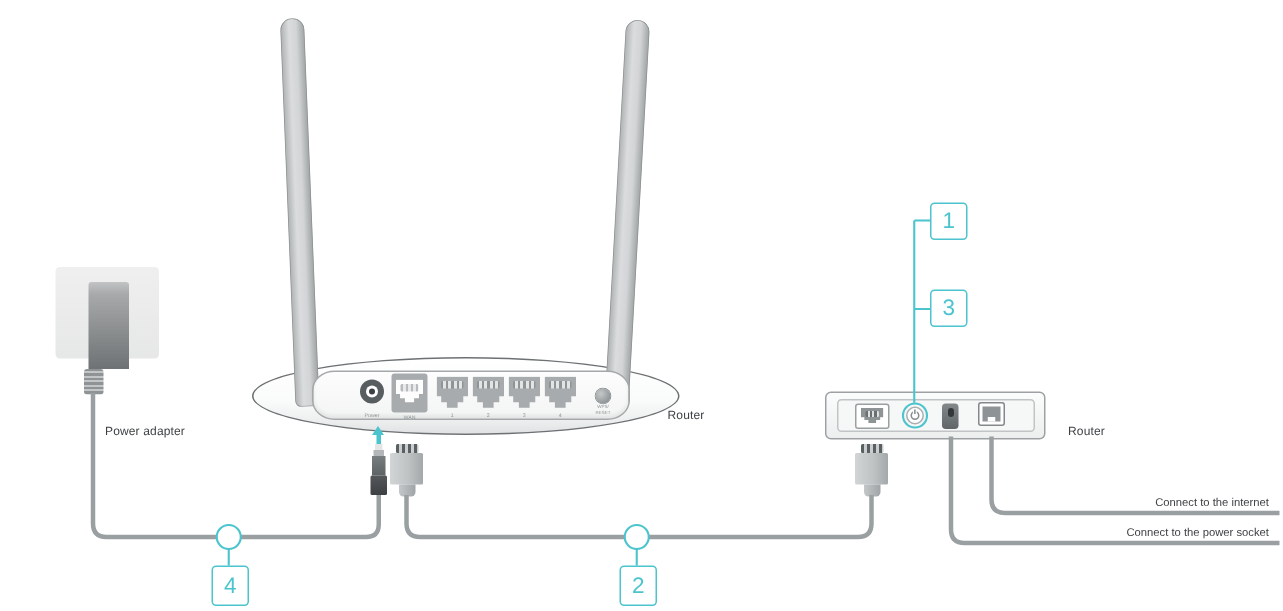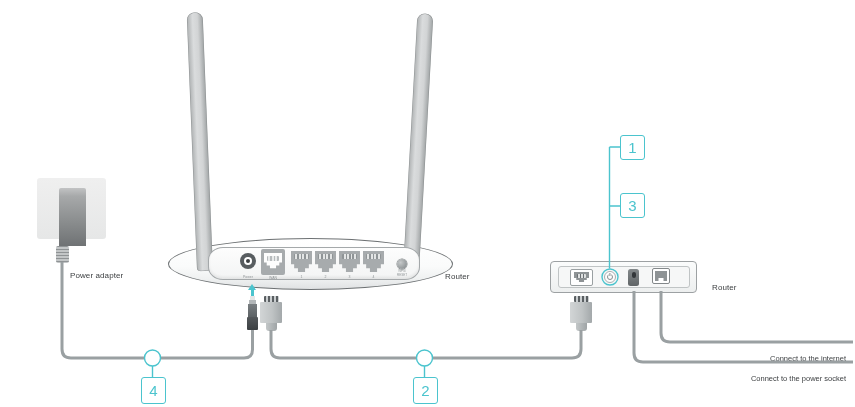--- a/index.html
+++ b/index.html
@@ -2,21 +2,21 @@
 <html><head>
 <meta charset="utf-8">
 <style>
   html,body{margin:0;padding:0;background:#fff;}
   #stage{
     position:relative;width:855px;height:407px;background:#ffffff;overflow:hidden;
     font-family:"Liberation Sans", sans-serif;
   }
   .abs{position:absolute;}
   .lbl{position:absolute;font-size:8px;color:#3e4143;white-space:nowrap;letter-spacing:.1px;}
-  .lbl-r{position:absolute;font-size:7.5px;color:#3e4143;white-space:nowrap;text-align:left;margin-top:24px;}
+  .lbl-r{position:absolute;font-size:7.5px;color:#3e4143;white-space:nowrap;text-align:left;}
   .tiny{position:absolute;font-size:3.5px;color:#8f9496;text-align:center;white-space:nowrap;line-height:4px;}
   
   .plate{left:37px;top:178px;width:69px;height:61px;border-radius:3px;
     background:linear-gradient(180deg,#efefef,#e6e7e7);}
   .ad-body{left:59px;top:188px;width:27px;height:58px;border-radius:2px 2px 0 0;
     background:linear-gradient(180deg,#c2c3c4 0%,#a7a9aa 14%,#898c8d 60%,#6f7274 100%);}
   .ad-ribs{left:56px;top:246px;width:13px;height:17px;border-radius:2px;
     background:repeating-linear-gradient(180deg,#8f9395 0 1.5px,#c3c6c7 1.5px 3px);}
   
   .antenna{position:absolute;width:16px;border-radius:8px 8px 4px 4px;
@@ -94,21 +94,21 @@
   .marker{fill:#ffffff;stroke:#4bc4ce;stroke-width:1.4;}
 </style>
 </head>
 <body>
 
 <div id="stage">
 
   <div class="abs plate"></div>
   <div class="abs ad-body"></div>
   <div class="abs ad-ribs"></div>
-  <div class="lbl" style="left:70px;top:271px">Power adapter</div>
+  <div class="lbl" style="left:70px;top:283px">Power adapter</div>
 
   <div class="abs r-body"></div>
   <div class="antenna" style="left:197px;top:12px;height:259px;transform:rotate(-2.3deg);transform-origin:50% 100%;"></div>
   <div class="antenna" style="left:403px;top:13px;height:258px;transform:rotate(3.2deg);transform-origin:50% 100%;"></div>
   <div class="abs r-panel"></div>
 
   <div class="abs pwr-jack">
     <div class="ring">
       <div class="dot"></div>
     </div>

